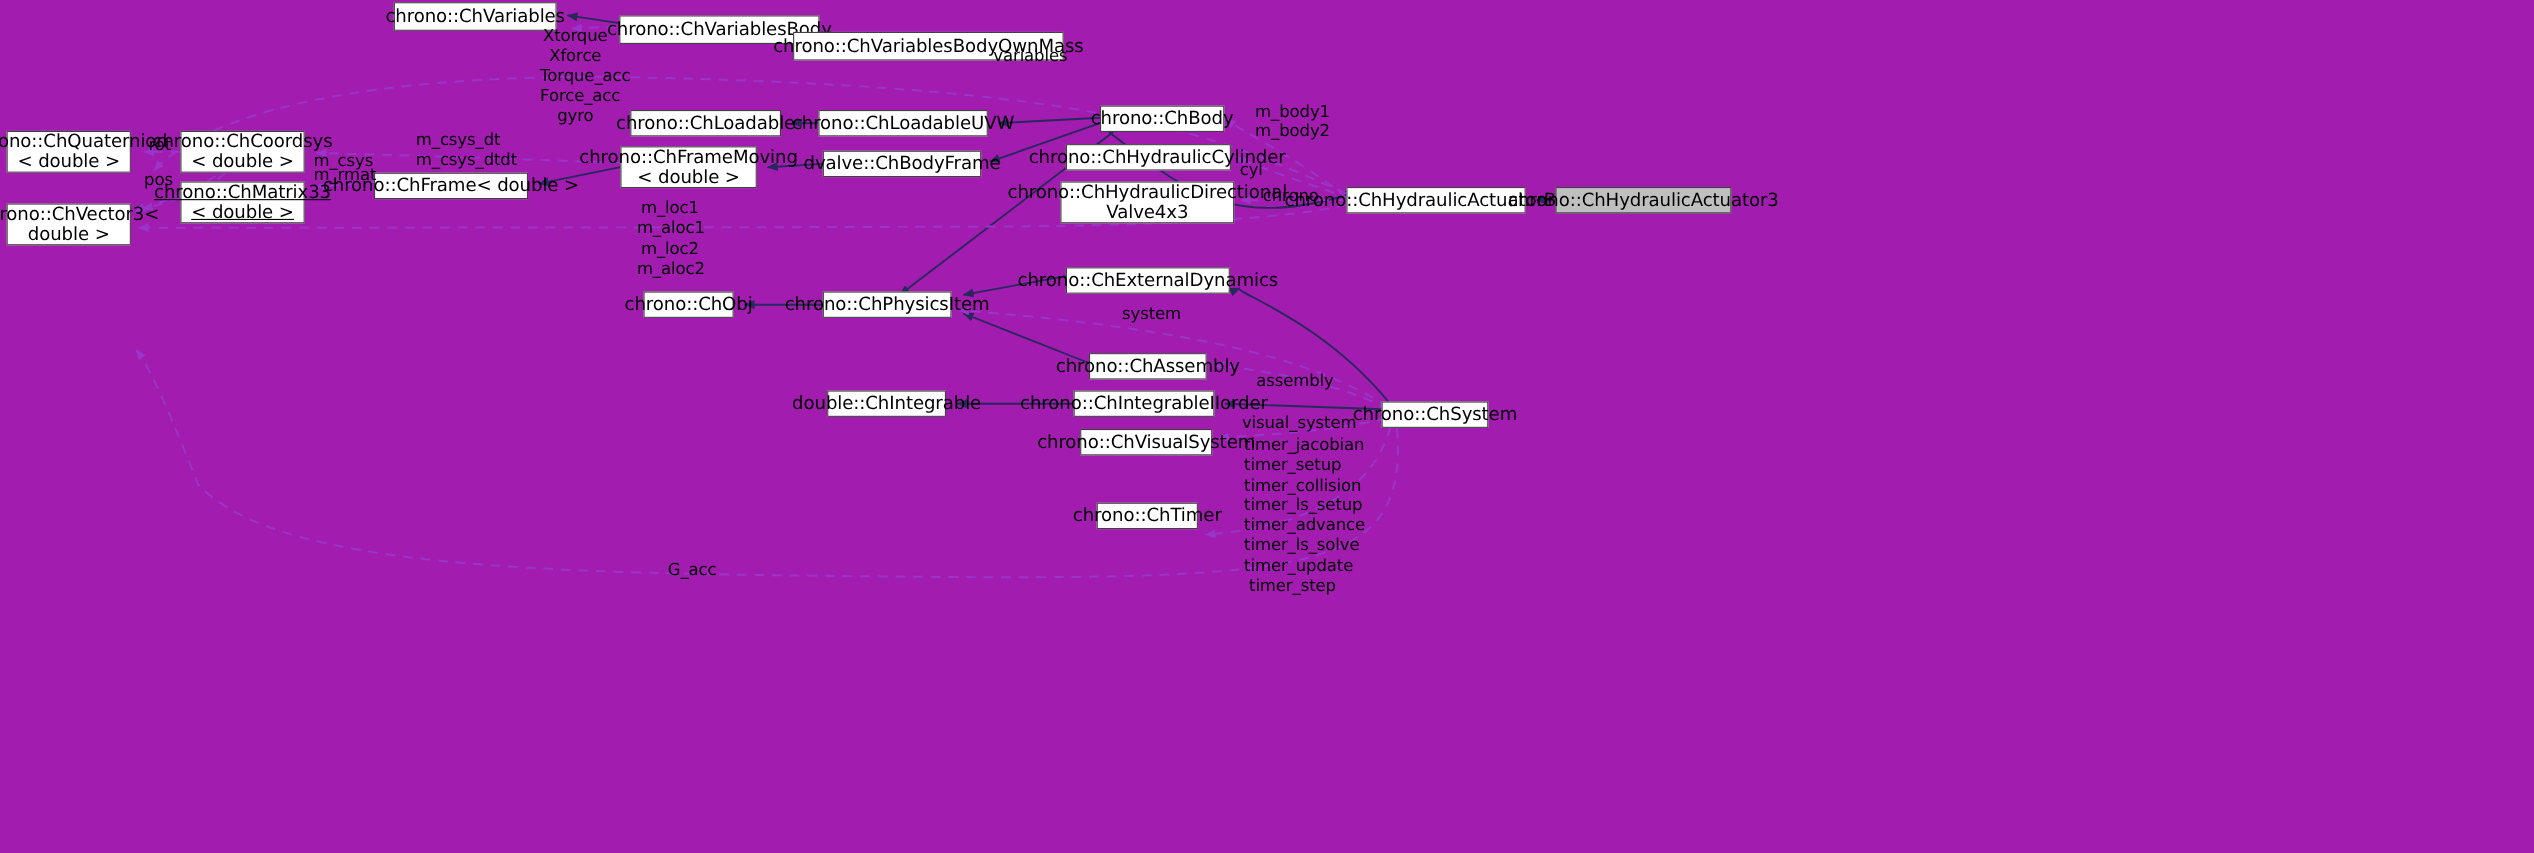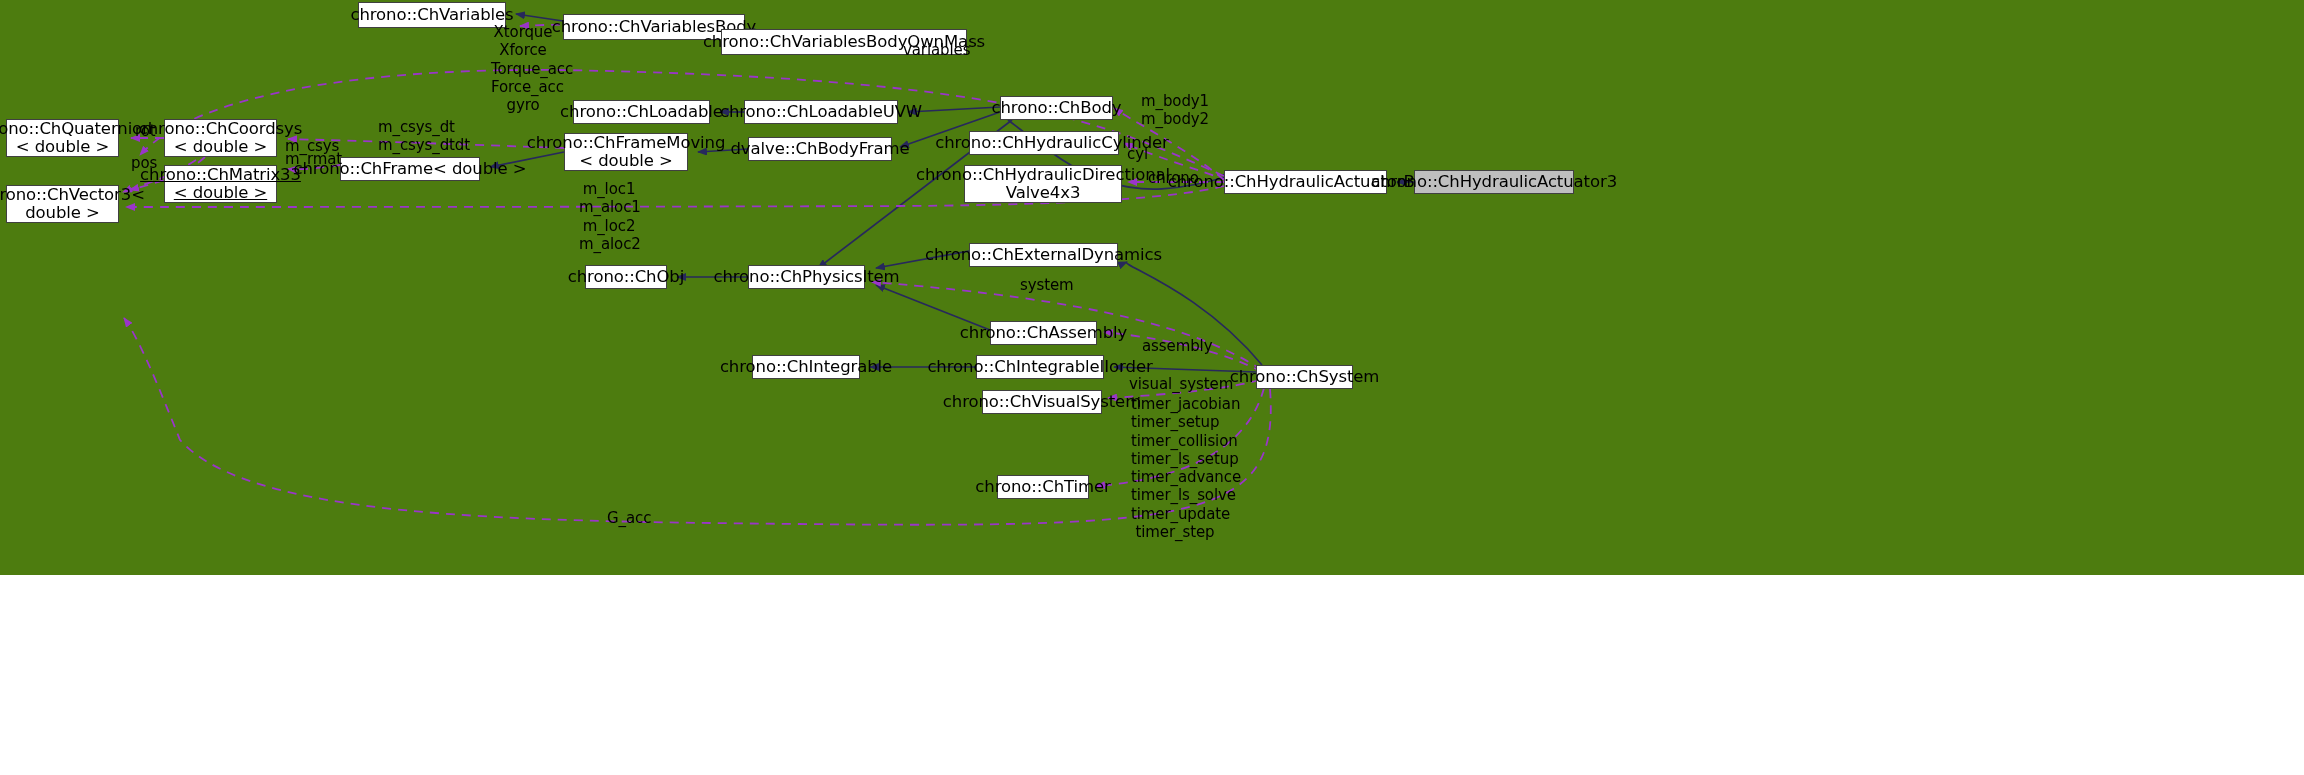--- a/index.html
+++ b/index.html
@@ -1,17 +1,17 @@
 <!DOCTYPE html>
 <html><head>
 <meta charset="utf-8">
 <style>
   html,body{margin:0;padding:0;background:#ffffff;}
   body{font-family:"DejaVu Sans","Liberation Sans",sans-serif;}
-  #diagram{position:relative;width:2304px;height:575px;background:#4d7c0f;overflow:hidden;}
+  #diagram{position:relative;width:2304px;height:775px;background:#a21caf;overflow:hidden;}
   svg.edges{position:absolute;left:0;top:0;width:2304px;height:775px;}
   .node{position:absolute;box-sizing:border-box;border:1.6px solid #404040;background:#ffffff;
         display:flex;align-items:center;justify-content:center;text-align:center;
         font-size:16.5px;color:#000;line-height:1.12;letter-spacing:-0.1px;}
   .node.highlight{background:#bfbfbf;}
   .edgelabel{position:absolute;font-size:15px;color:#000;text-align:center;line-height:1.22;
              white-space:pre;letter-spacing:-0.1px;}
 </style>
 </head>
 <body>
@@ -131,32 +131,32 @@
       <div class="node" style="left: 748px; top: 265px; width: 117px; height: 24px;">
         <span style="white-space: pre;">chrono::ChPhysicsItem</span>
       </div>
       <div class="node" style="left: 969px; top: 243px; width: 149px; height: 24px;">
         <span style="white-space: pre;">chrono::ChExternalDynamics</span>
       </div>
       <div class="node" style="left: 990px; top: 321px; width: 107px; height: 24px;">
         <span style="white-space: pre;">chrono::ChAssembly</span>
       </div>
       <div class="node" style="left: 752px; top: 355px; width: 108px; height: 24px;">
-        <span style="white-space: pre;">chrono::ChIntegrable</span>
+        <span style="white-space: pre;">double::ChIntegrable</span>
       </div>
       <div class="node" style="left: 976px; top: 355px; width: 128px; height: 24px;">
         <span style="white-space: pre;">chrono::ChIntegrableIIorder</span>
       </div>
       <div class="node" style="left: 982px; top: 390px; width: 120px; height: 24px;">
         <span style="white-space: pre;">chrono::ChVisualSystem</span>
       </div>
       <div class="node" style="left: 1256px; top: 365px; width: 97px; height: 24px;">
         <span style="white-space: pre;">chrono::ChSystem</span>
       </div>
-      <div class="node" style="left: 997px; top: 475px; width: 92px; height: 24px;">
+      <div class="node" style="left: 997px; top: 457px; width: 92px; height: 24px;">
         <span style="white-space: pre;">chrono::ChTimer</span>
       </div>
     </div>
   <div id="labels-layer">
       <div class="edgelabel" style="left: 491px; top: 23px; width: 64px;">Xtorque
 Xforce
 Torque_acc
 Force_acc
 gyro</div>
       <div class="edgelabel" style="left: 903px; top: 41px; width: 56px;">variables</div>

